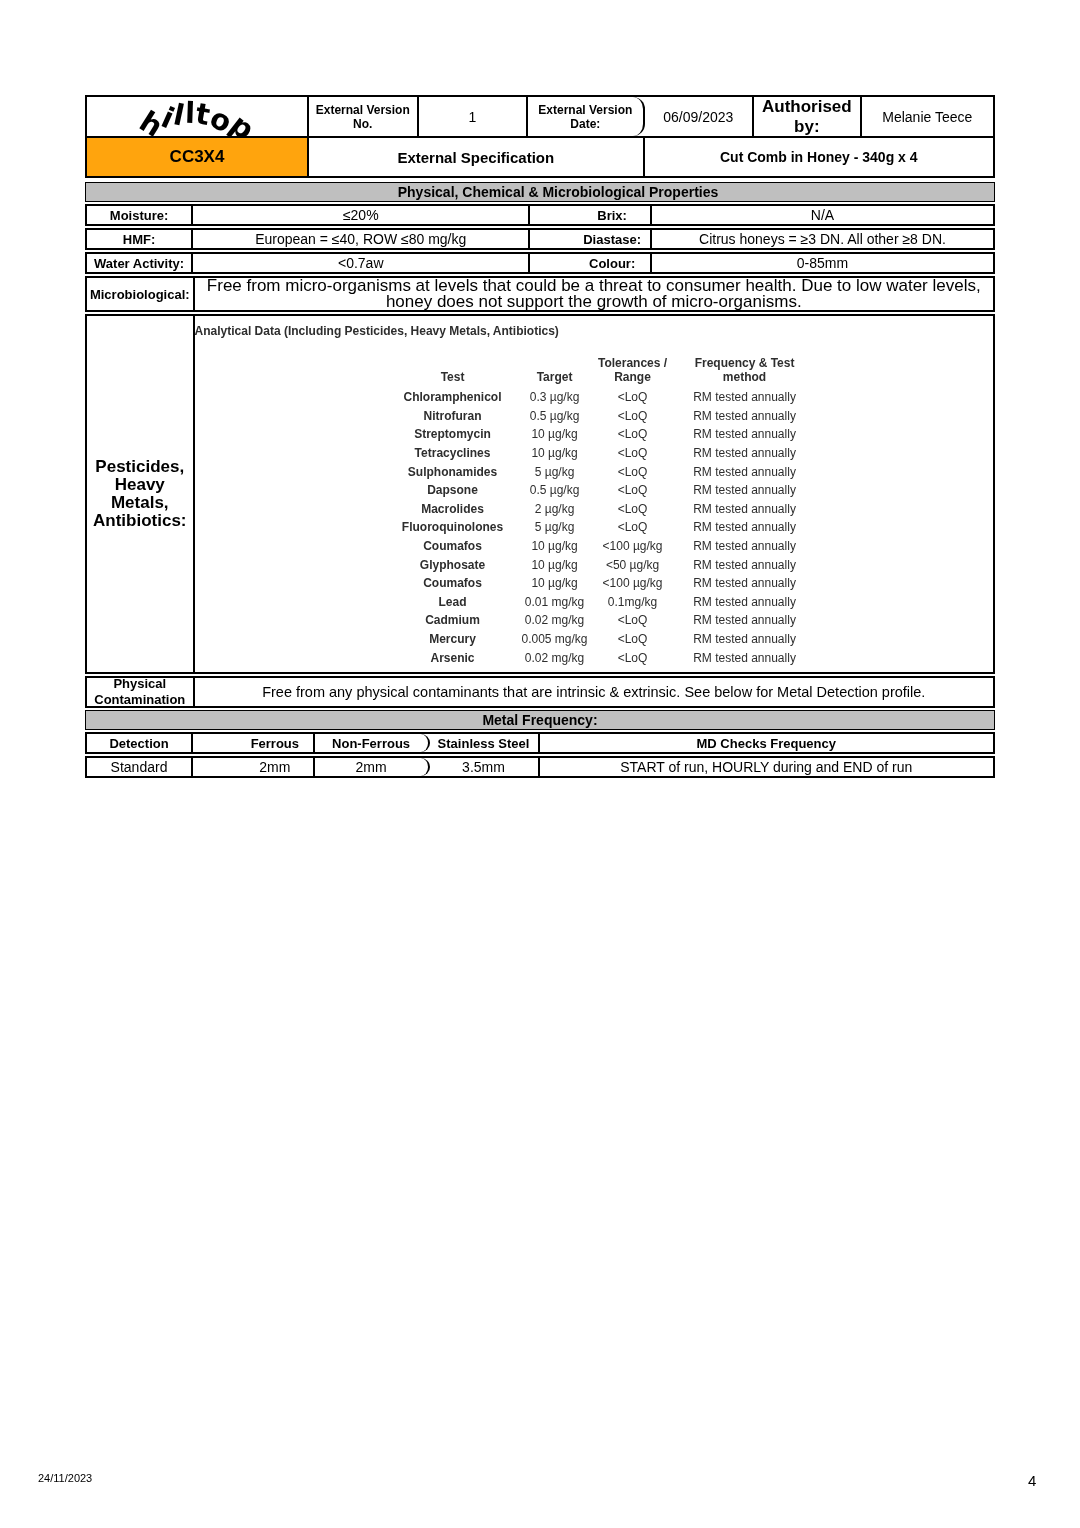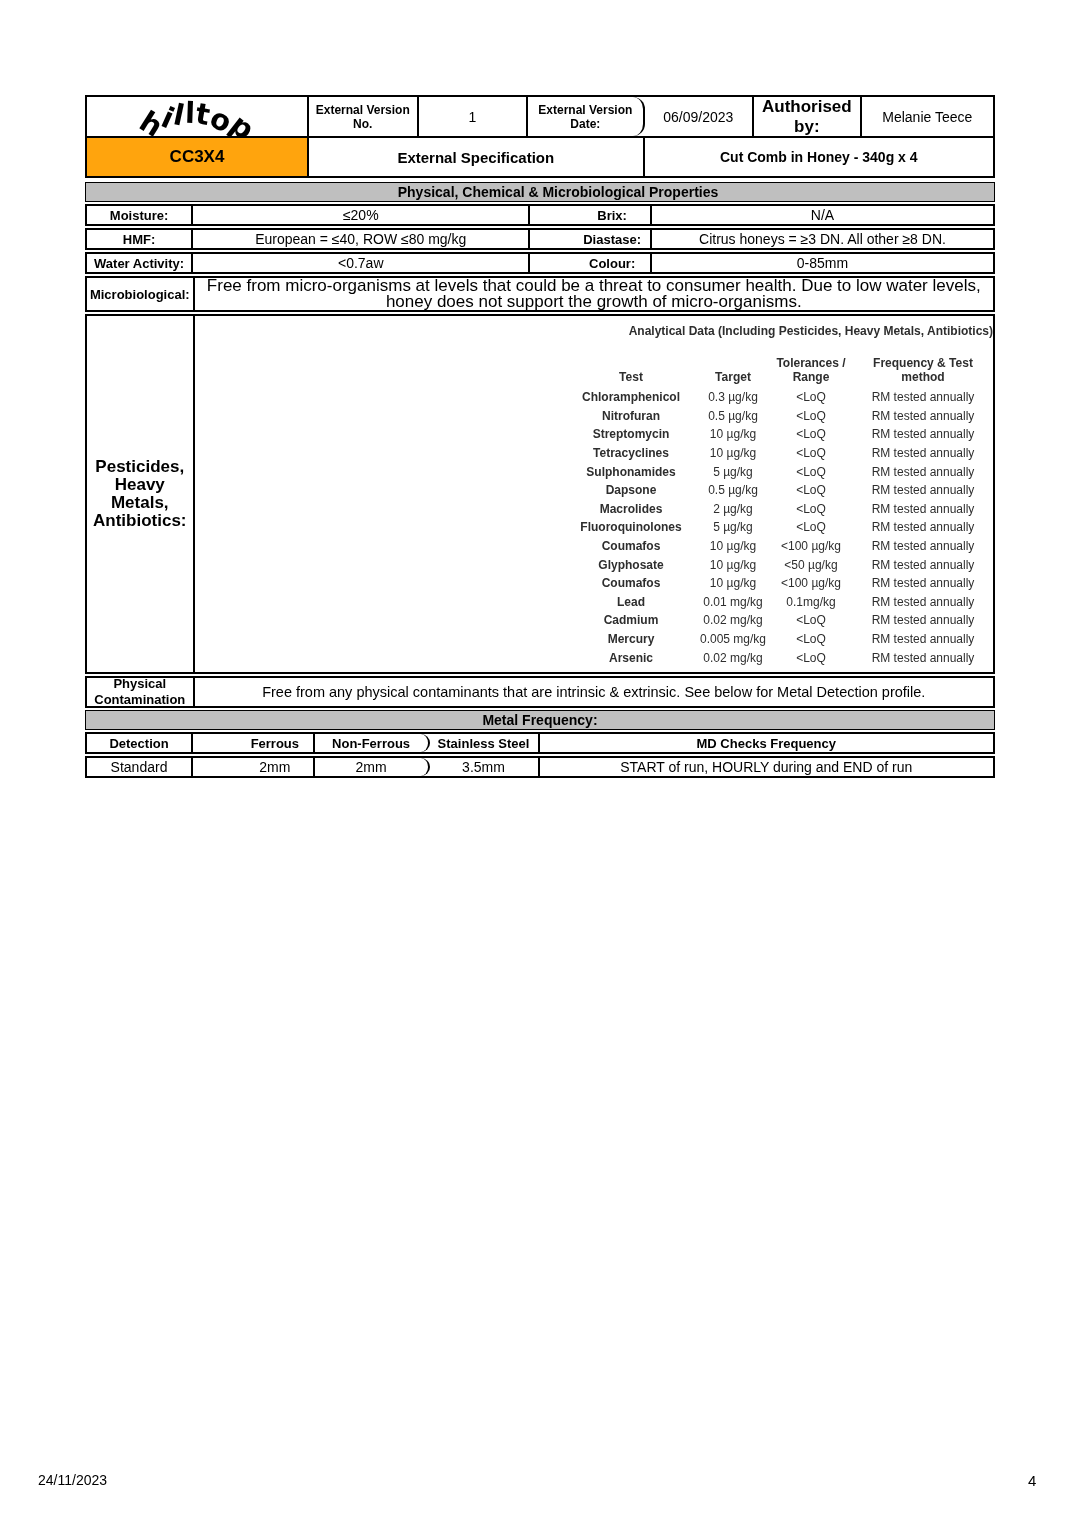--- a/index.html
+++ b/index.html
@@ -31,31 +31,31 @@
           display:flex;align-items:center;justify-content:center;font-weight:bold;font-size:14px;}
   .orange{background:#ffa40d;}
   .padlr{padding:0 6px;}
   .micro-text{line-height:16px;padding:0 8px;}
   
   .logo-cell{justify-content:center;}
   .logo{display:flex;align-items:flex-end;height:100%;padding-top:2px;}
   .logo span{display:inline-block;position:relative;font-weight:bold;font-size:29px;
              font-family:"DejaVu Sans", sans-serif;margin:0 0.5px;}
   
-  .acontent{justify-content:flex-start;align-items:flex-end;color:#2e2e2e;}
+  .acontent{justify-content:flex-start;align-items:flex-start;color:#2e2e2e;}
   .a-title{margin-top:8px;text-align:center;font-weight:bold;font-size:12px;}
   .a-head,.a-row{display:flex;column-gap:4px;margin-left:196px;}
   .a-head{margin-top:18px;align-items:flex-end;}
   .a-c{display:inline-block;text-align:center;}
   .a-c1{width:124px;}.a-c2{width:72px;}.a-c3{width:76px;}.a-c4{width:140px;}
   .a-head .a-c{font-weight:bold;font-size:12px;line-height:14px;}
   .a-rows{margin-top:4px;}
   .a-row{height:18.6px;align-items:center;font-size:12px;}
   .a-row .a-c1{font-weight:bold;}
-  .footer-date{position:absolute;left:38px;top:1472px;font-size:14px;}
+  .footer-date{position:absolute;left:38px;top:1472px;font-size:11px;}
   .footer-page{position:absolute;left:1028px;top:1472px;font-size:15px;}
 </style>
 </head>
 <body>
 
 <div class="sheet">
 
   <div class="trow h43">
     <div class="cell w223 logo-cell">
       <div class="logo">

